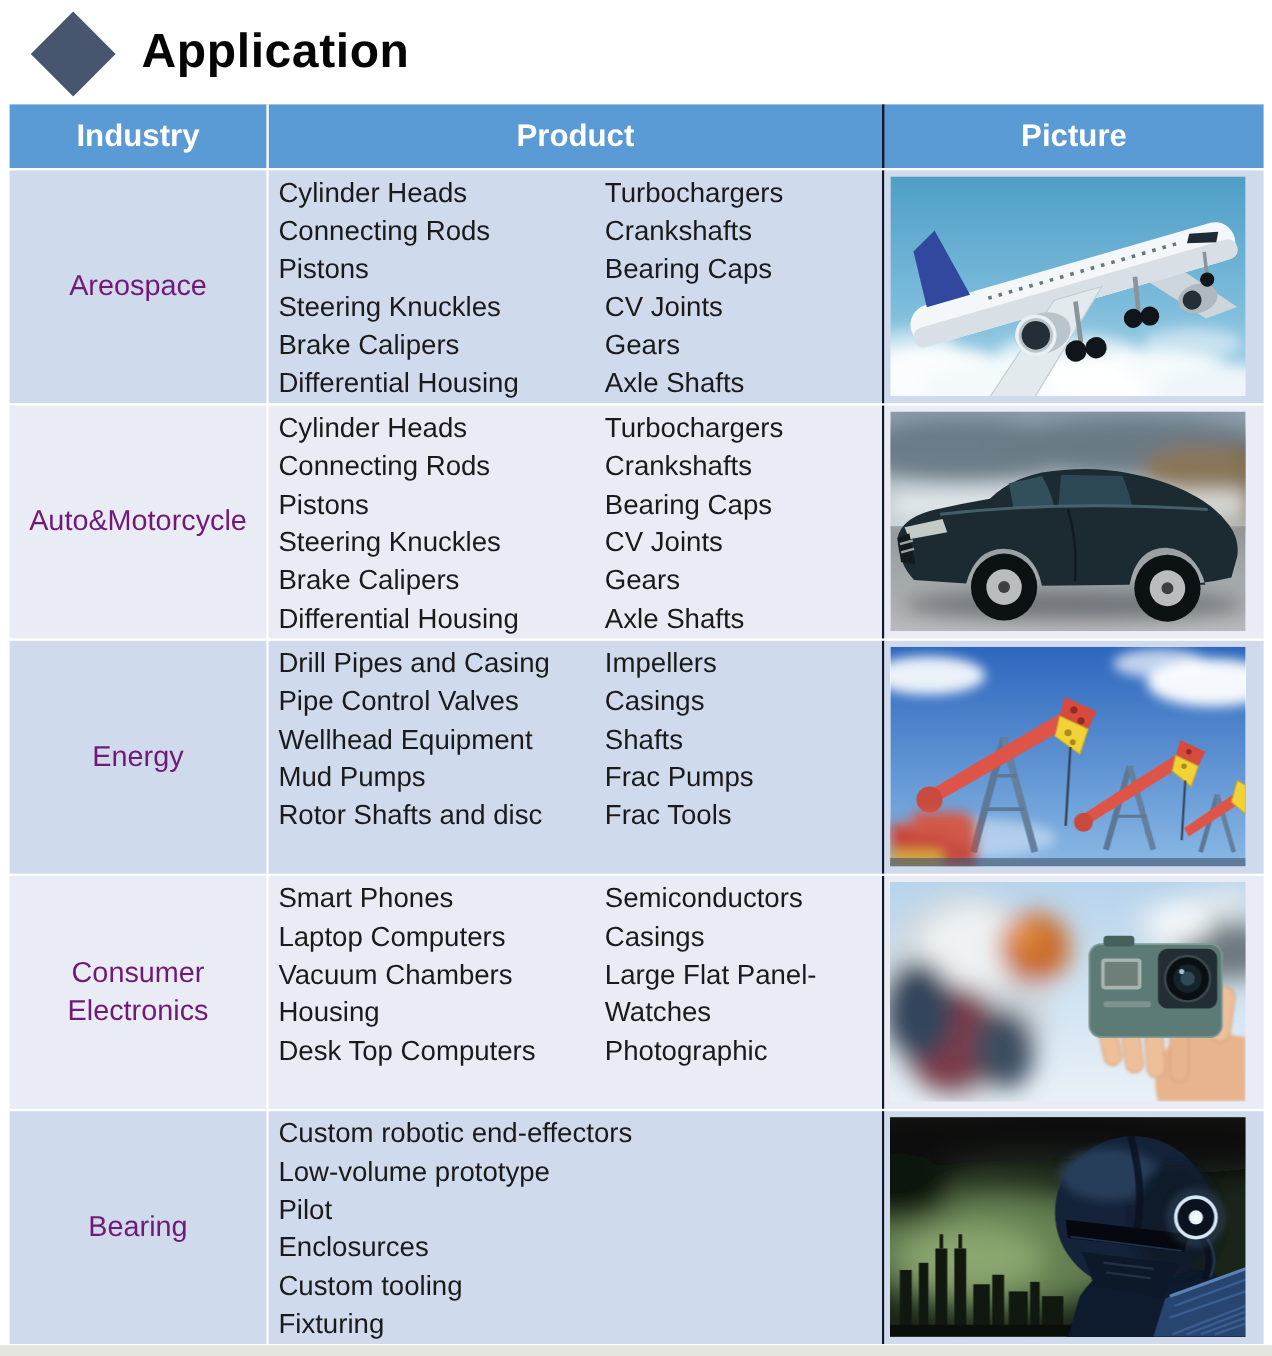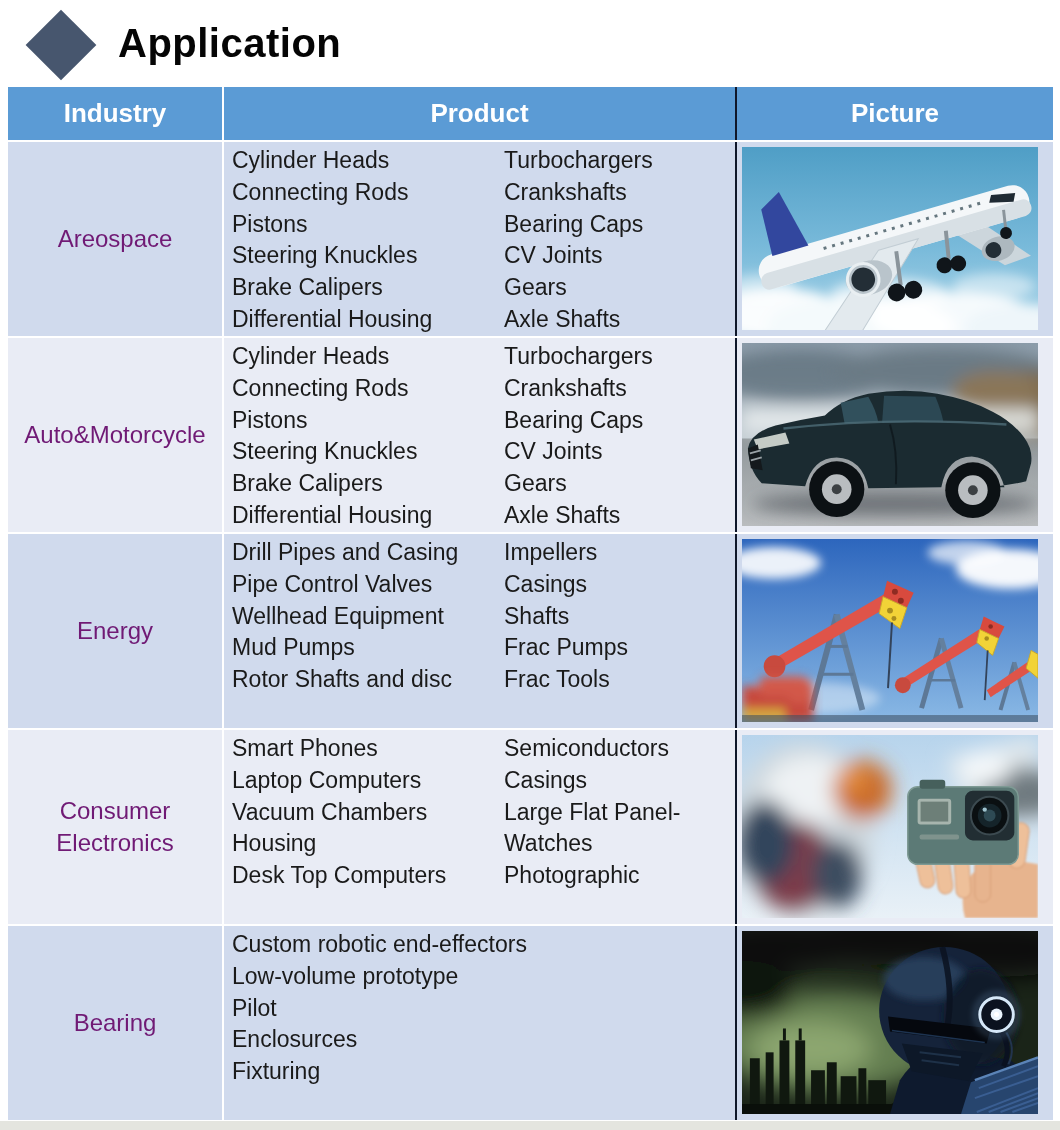--- a/index.html
+++ b/index.html
@@ -350,20 +350,21 @@
   </div>
 
   <div class="row shade-a">
     <div class="cell cell-industry">Bearing</div>
     <div class="cell cell-product">
       <div class="pcol1">
           <div class="product-line">Custom robotic end-effectors</div>
           <div class="product-line">Low-volume prototype</div>
           <div class="product-line">Pilot</div>
           <div class="product-line">Enclosurces</div>
+          <div class="product-line">Custom tooling</div>
           <div class="product-line">Fixturing</div>
         </div>
       <div class="pcol2"></div>
     </div>
     <div class="cell cell-picture" aria-label="Dark blue robot head with glowing ear ring in front of a night city skyline">
       <svg viewBox="0 0 300 184" preserveAspectRatio="none">
         <defs>
           <filter id="b12" x="-40%" y="-40%" width="180%" height="180%">
               <feGaussianBlur stdDeviation="12"></feGaussianBlur>
             </filter>

